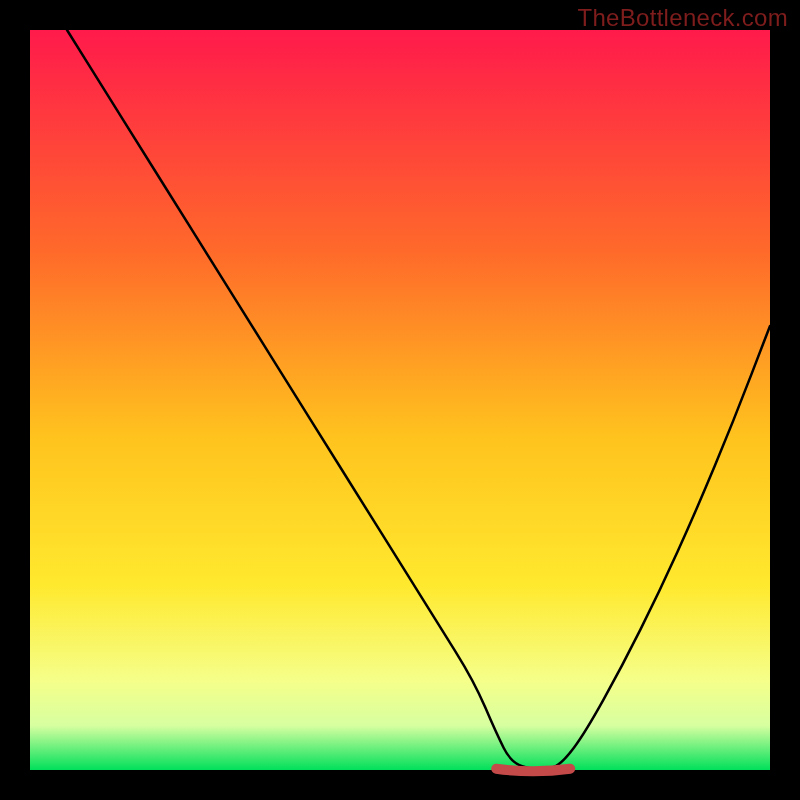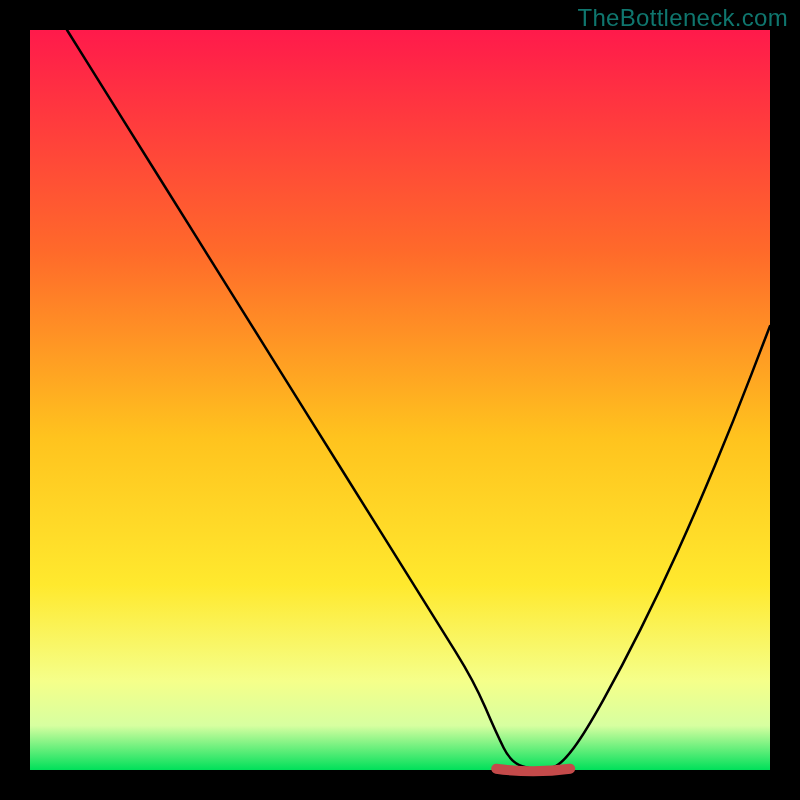--- a/index.html
+++ b/index.html
@@ -14,21 +14,21 @@
   .frame {
     position: relative;
     width: 800px;
     height: 800px;
   }
   .watermark {
     position: absolute;
     top: 4px;
     right: 12px;
     font-size: 24px;
-    color: #0f766e;
+    color: #7f1d1d;
     letter-spacing: 0.3px;
     user-select: none;
   }
   svg {
     position: absolute;
     top: 0;
     left: 0;
   }
 </style>
 </head>

